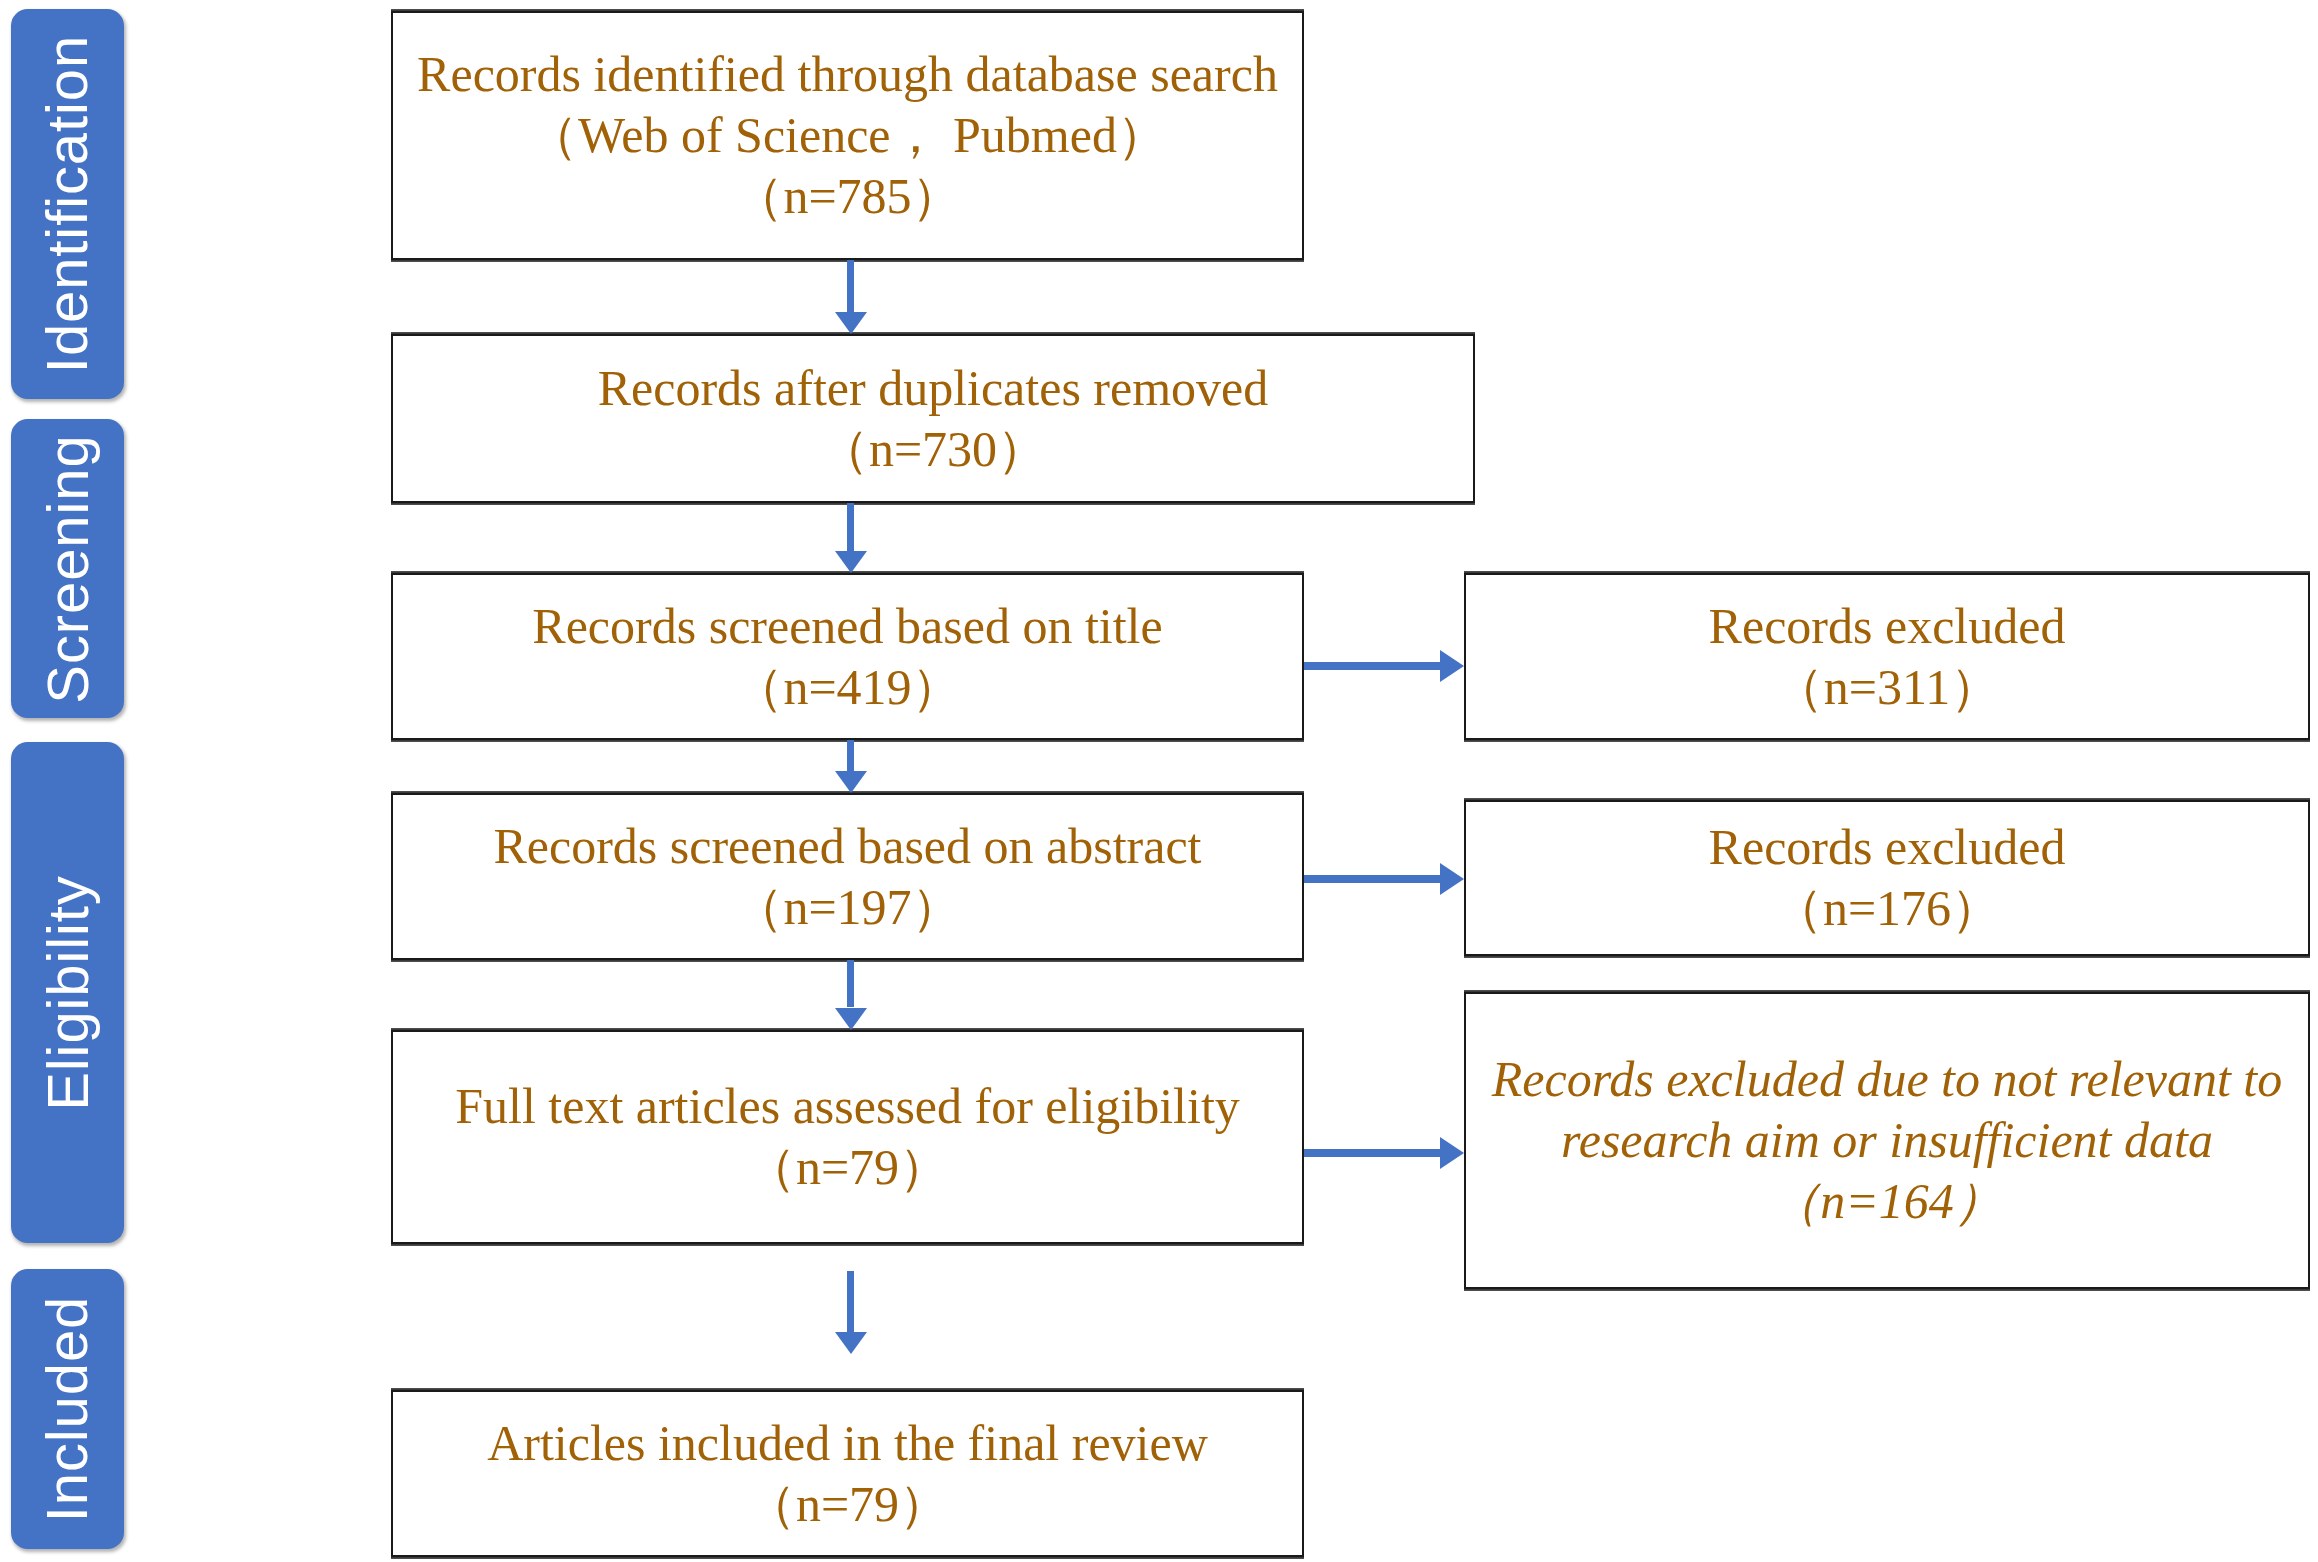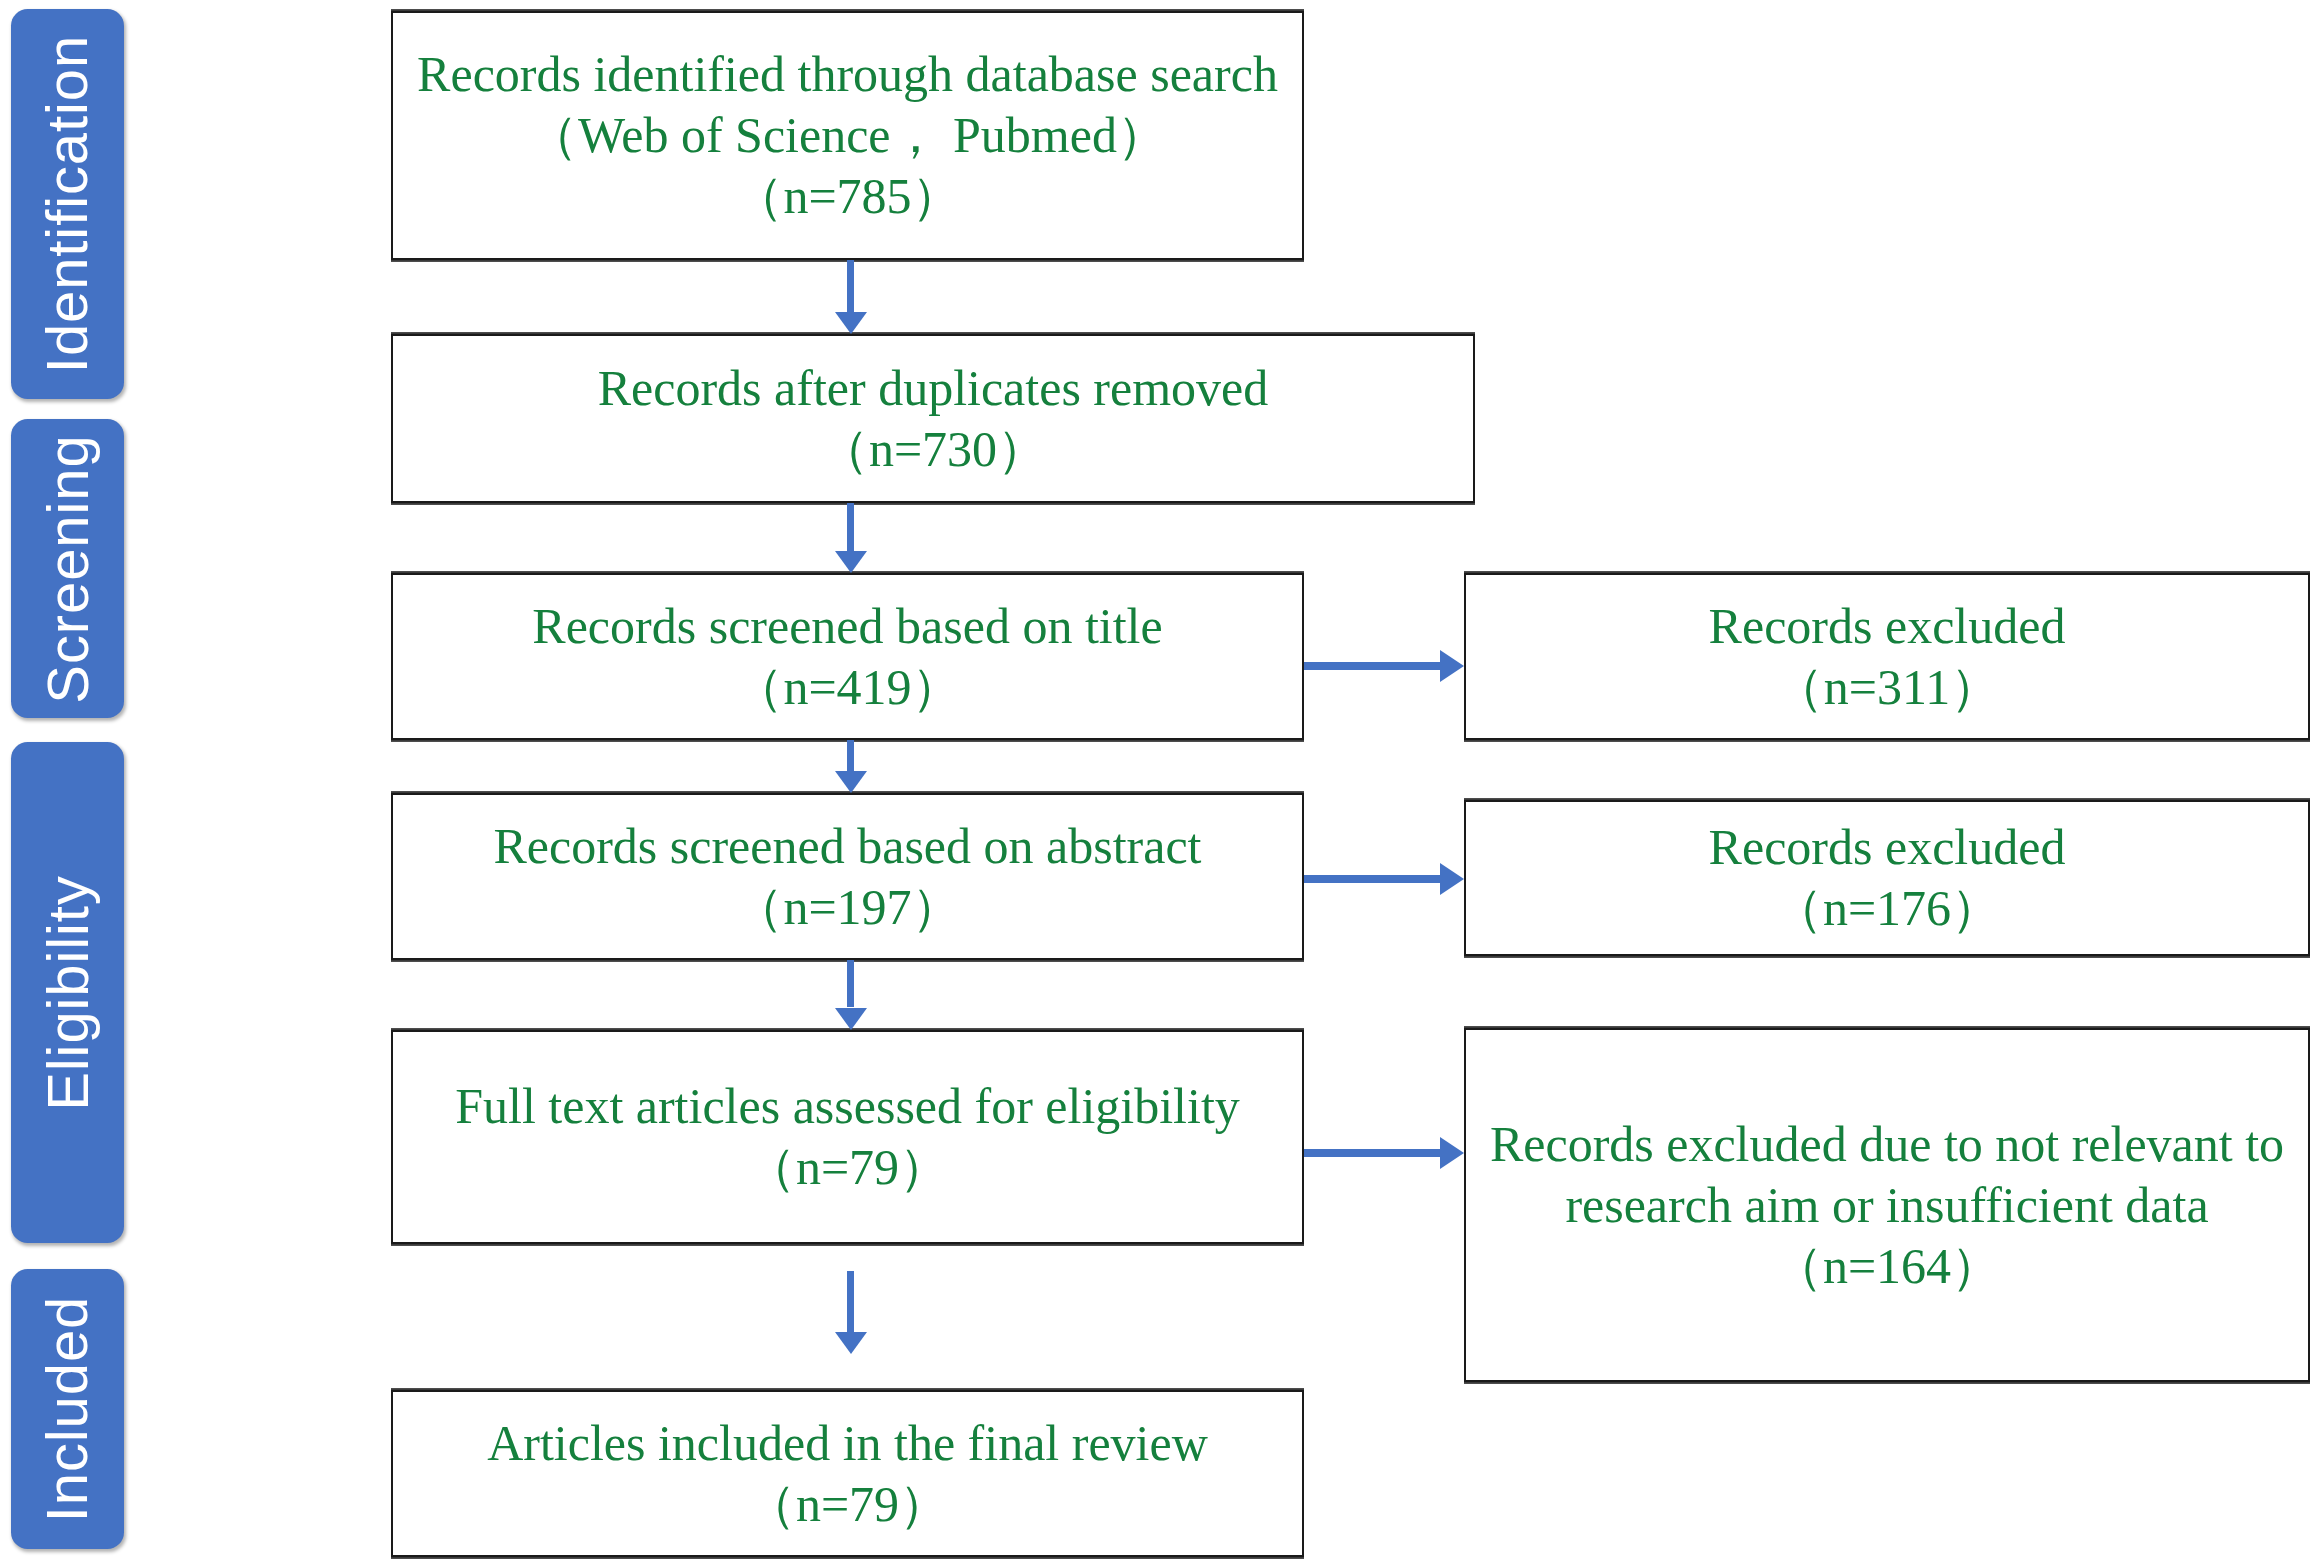--- a/index.html
+++ b/index.html
@@ -45,21 +45,21 @@
     background: #ffffff;
     border: 2.8px solid #1a1a1a;
     box-sizing: border-box;
     display: flex;
     align-items: center;
     justify-content: center;
     text-align: center;
     box-shadow: 0 1.9px 0 0 #3a3a3a, 0 -1.9px 0 0 #3a3a3a;
   }
   .flow-box .box-text {
-    color: #15803d;
+    color: #a16207;
     font-family: "Liberation Serif", serif;
     font-size: 50px;
     line-height: 1.22;
     padding: 0 15px;
     white-space: pre-line;
   }
 
   
   .arrow-down, .arrow-right {
     position: absolute;
@@ -155,21 +155,21 @@
   <div class="flow-box" style="left:1464px; top:573px; width:846px; height:167px;">
     <span class="box-text">Records excluded
 （n=311）</span>
   </div>
 
   <div class="flow-box" style="left:1464px; top:800px; width:846px; height:156px;">
     <span class="box-text">Records excluded
 （n=176）</span>
   </div>
 
-  <div class="flow-box" style="left:1464px; top:1028px; width:846px; height:354px;">
+  <div class="flow-box" style="left:1464px; top:992px; width:846px; height:297px;font-style:italic;">
     <span class="box-text">Records excluded due to not relevant to research aim or insufficient data
 （n=164）</span>
   </div>
 
   <div class="arrow-down" style="left:820px; top:260px; width:61px; height:74px;">
     <div class="shaft" style="height:52px;"></div>
     <div class="head"></div>
   </div>
 
   <div class="arrow-down" style="left:820px; top:503px; width:61px; height:70px;">

